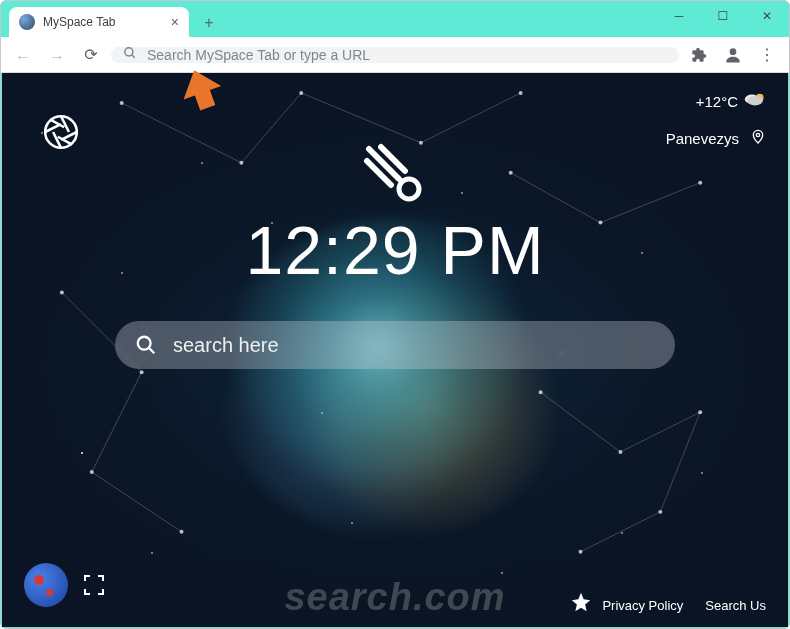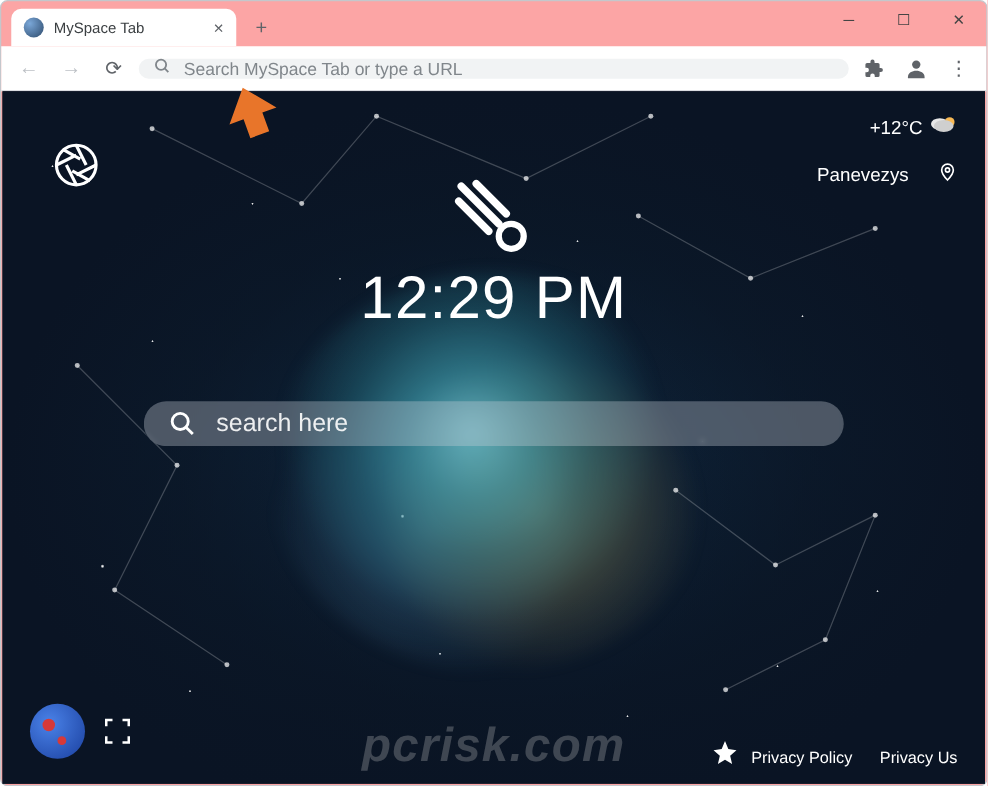--- a/index.html
+++ b/index.html
@@ -3,21 +3,21 @@
 <meta charset="utf-8">
 <style>
 * { margin: 0; padding: 0; box-sizing: border-box; }
 body {
   width: 790px; height: 629px;
   font-family: -apple-system, BlinkMacSystemFont, 'Segoe UI', sans-serif;
   background: #fff; overflow: hidden; position: relative;
 }
 .chrome-frame {
   width: 790px; height: 629px;
-  background: #fca5a5; border: 1px solid #c4c7cc;
+  background: #5eead4; border: 1px solid #c4c7cc;
   border-radius: 6px; position: relative;
 }
 .win-btn { width: 14px; height: 14px; display: flex; align-items: center; justify-content: center; color: #555; cursor: default; }
 
 .tab-strip {
   height: 36px; display: flex; align-items: flex-end;
   padding: 6px 8px 0 8px;
 }
 .tab {
   background: #fff; border-radius: 8px 8px 0 0;
@@ -109,36 +109,36 @@
   position: absolute; top: 40px; left: 40px;
   width: 38px; height: 38px;
 }
 
 .weather {
   position: absolute; top: 18px; right: 22px;
   color: #fff; text-align: right; font-size: 15px;
 }
 .weather .row { display: flex; align-items: center; justify-content: flex-end; gap: 6px; margin-bottom: 16px; }
 .weather .temp { font-weight: 500; }
-.weather .loc-row { display: flex; align-items: center; justify-content: flex-end; gap: 23px; margin-left: 25px; }
+.weather .loc-row { display: flex; align-items: center; justify-content: flex-end; gap: 11px; margin-left: 25px; }
 
 .meteor {
   position: absolute; top: 70px; left: 50%; transform: translateX(-50%);
   width: 64px; height: 64px;
 }
 
 .clock {
   position: absolute; top: 138px; left: 0; right: 0;
-  text-align: center; color: #fff; font-size: 48px;
+  text-align: center; color: #fff; font-size: 68px;
   font-weight: 300; letter-spacing: 1px;
 }
 
 .searchbar {
   position: absolute; top: 248px; left: 50%; transform: translateX(-50%);
-  width: 560px; height: 36px;
+  width: 560px; height: 48px;
   background: rgba(200,205,215,0.35);
   backdrop-filter: blur(2px);
   border-radius: 26px; display: flex; align-items: center;
   padding: 0 20px; gap: 16px;
 }
 .searchbar .sico { width: 22px; height: 22px; }
 .searchbar input {
   flex: 1; background: transparent; border: none;
   color: #fff; font-size: 20px; font-weight: 300; outline: none;
 }
@@ -306,24 +306,24 @@
         <path d="M3 8V3h5 M21 8V3h-5 M3 16v5h5 M21 16v5h-5"></path>
       </svg>
     </div>
 
     <div class="bottom-right">
       <svg class="star-ico" viewBox="0 0 24 24" fill="#fff">
           <path d="M12 2l2.9 6.9L22 10l-5.5 4.8L18.2 22 12 18.3 5.8 22l1.7-7.2L2 10l7.1-1.1z"></path>
         </svg>
       <div class="footer-links">
         <span>Privacy Policy</span>
-        <span>Privacy Us</span>
-      </div>
-    </div>
-
-    <div class="watermark">pcrisk.com</div>
+        <span>Search Us</span>
+      </div>
+    </div>
+
+    <div class="watermark">search.com</div>
   </div>
 
   <svg class="arrow" viewBox="0 0 44 44">
     <path d="M22 2 L42 26 L30 26 L30 42 L14 42 L14 26 L2 26 Z" fill="#e8752a" transform="rotate(-20 22 22)"></path>
   </svg>
 
 </div>
 
 </body></html>

